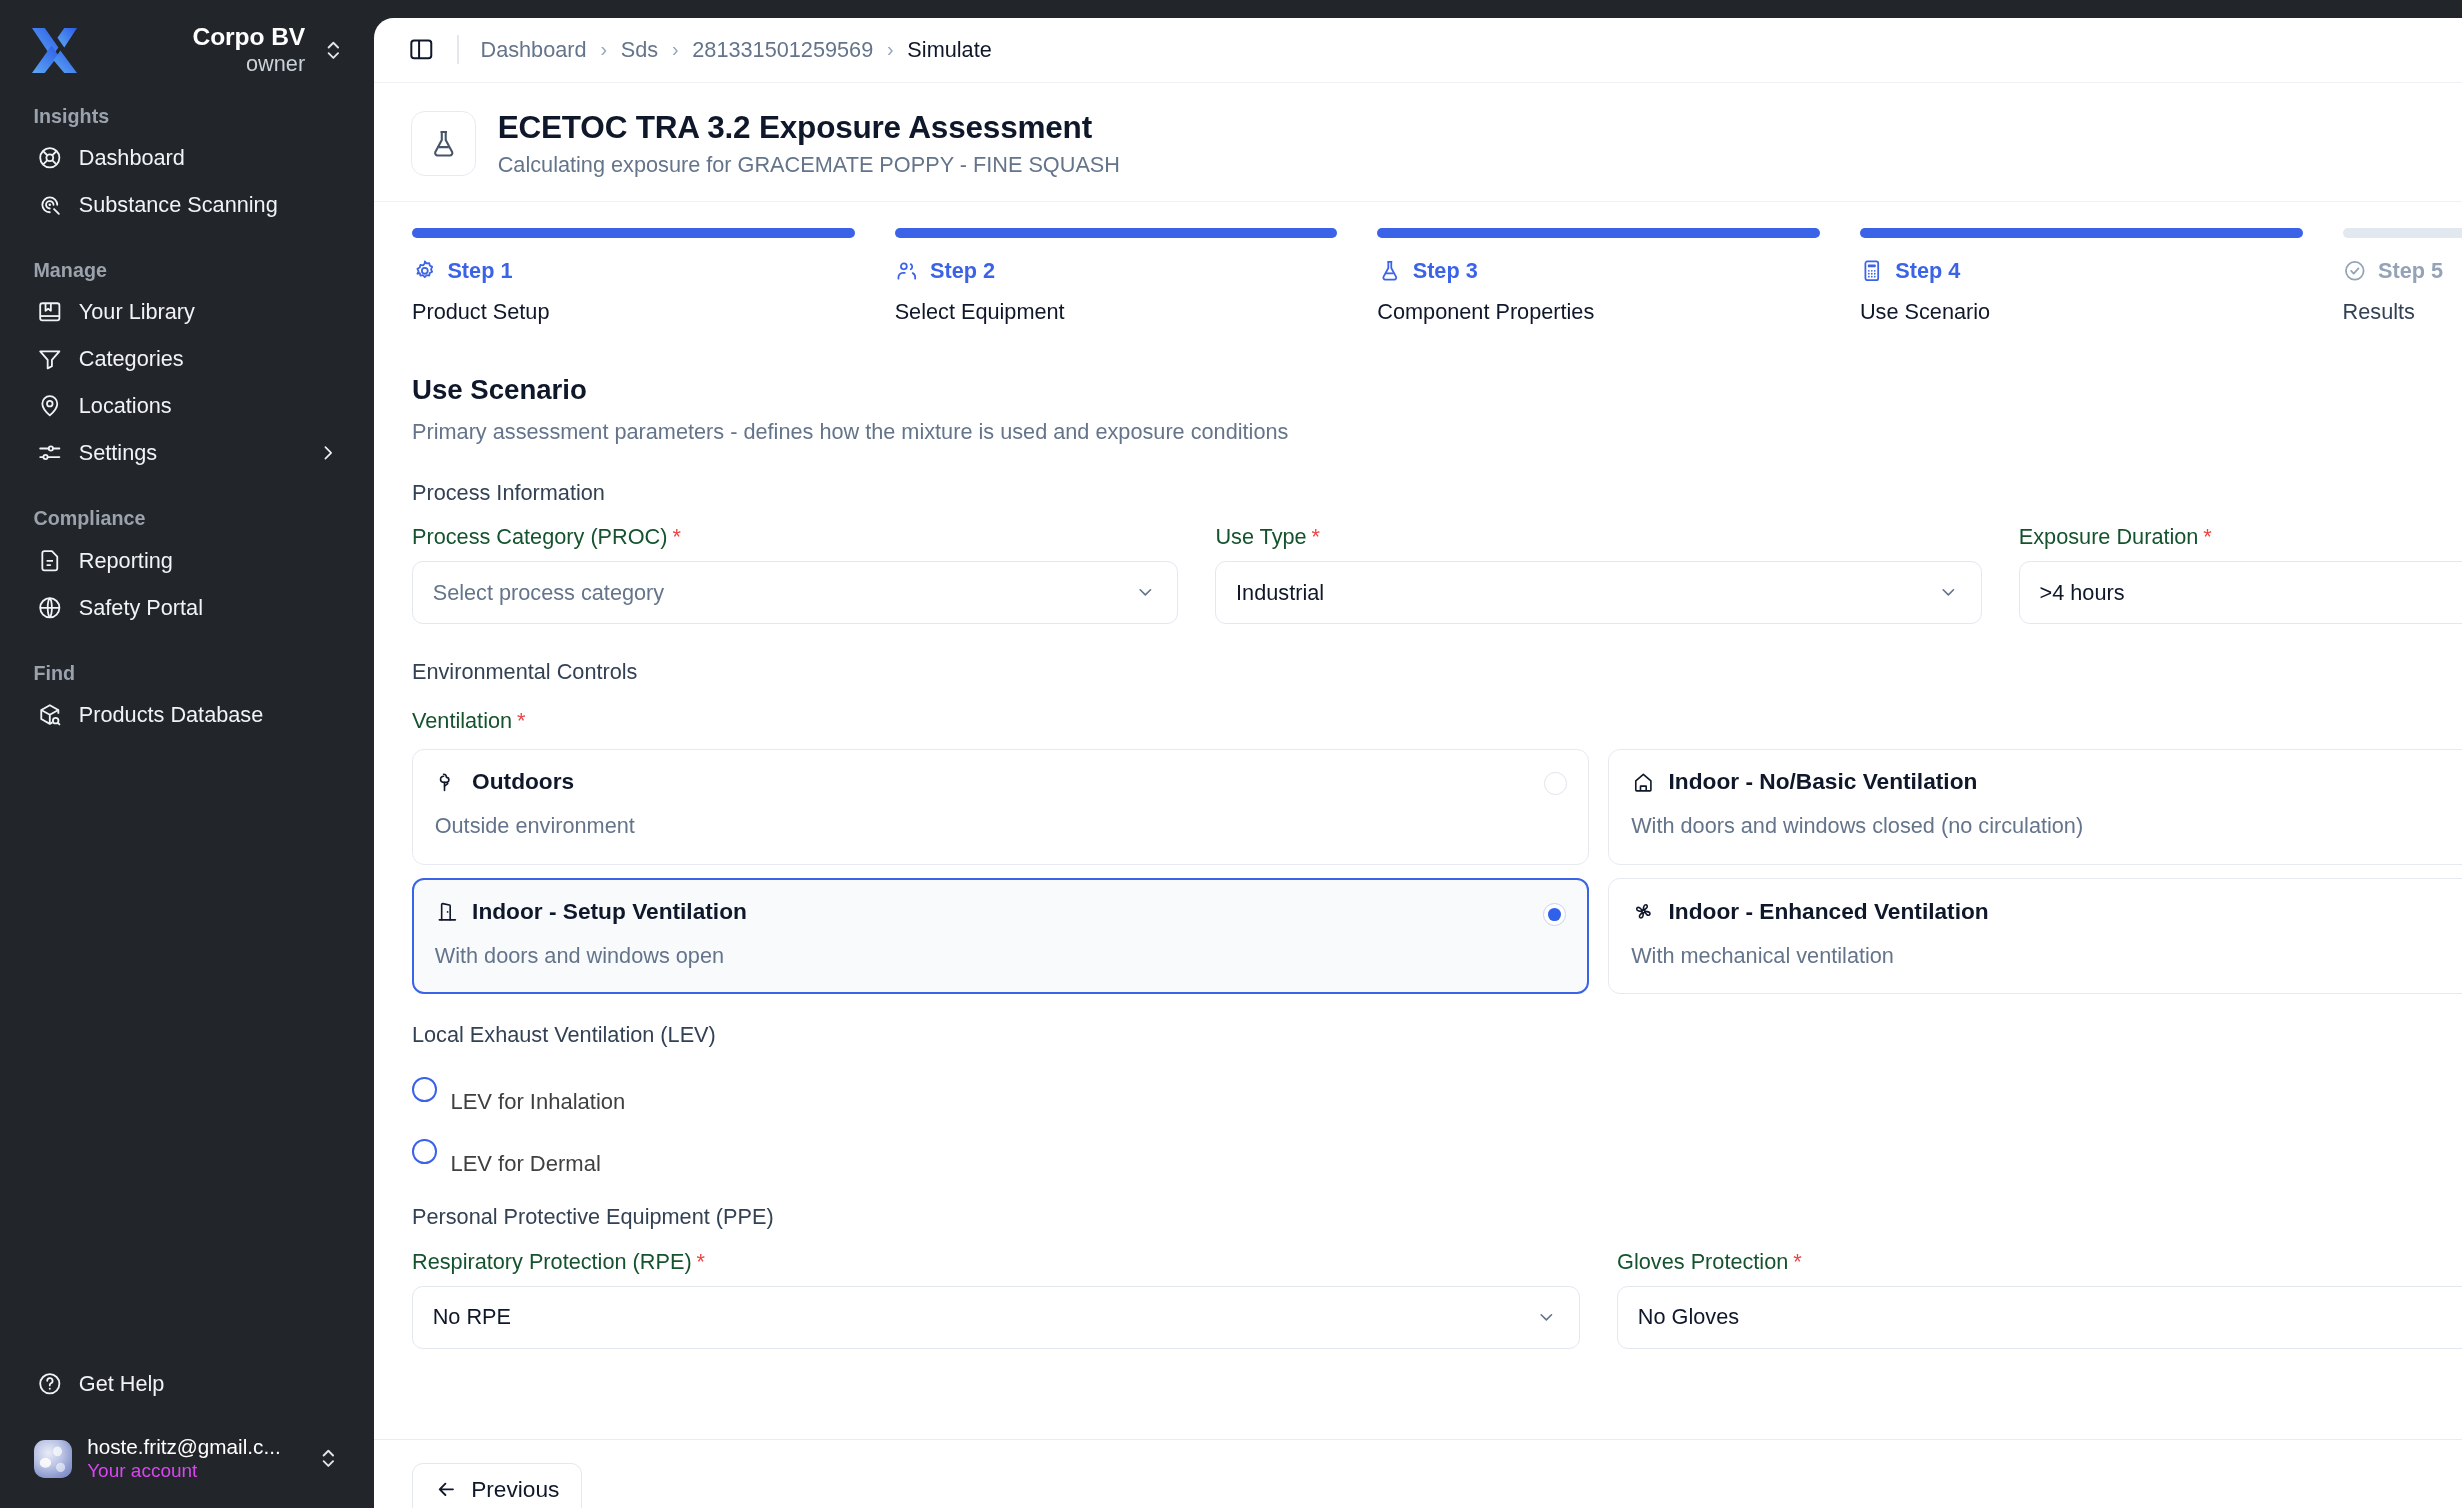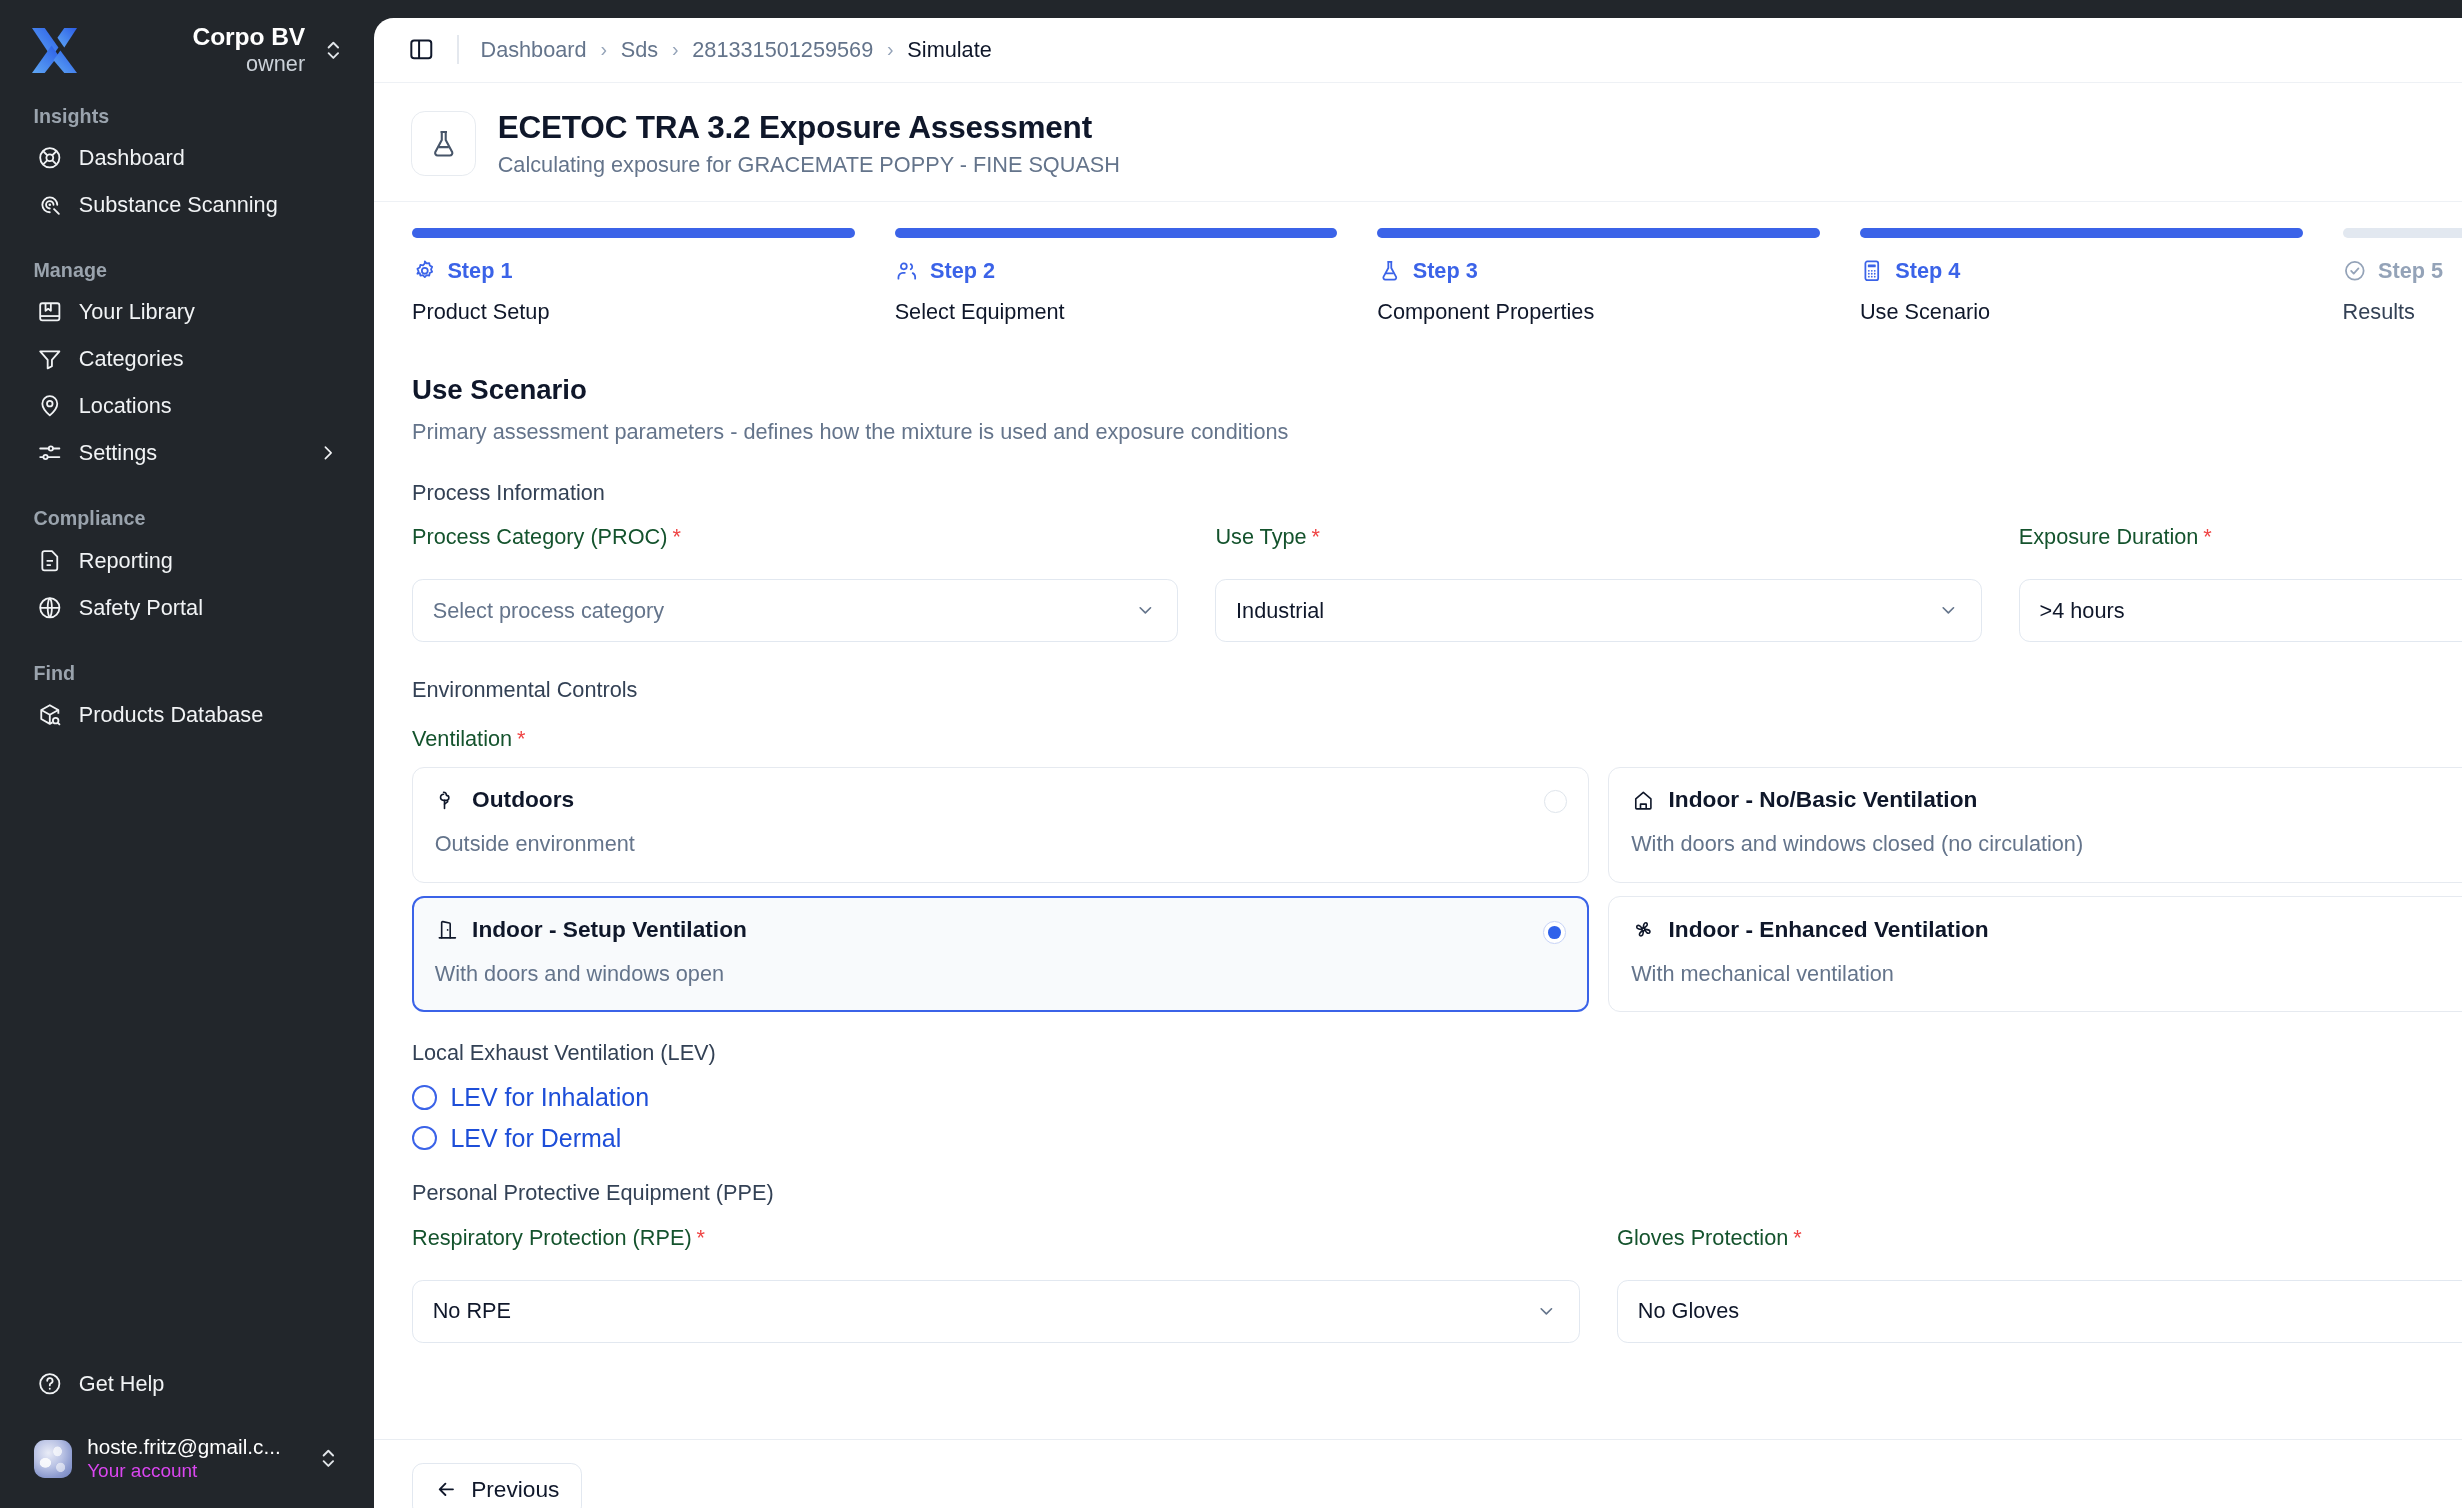--- a/index.html
+++ b/index.html
@@ -119,21 +119,21 @@
   .sec-title { font-size:27.6px; font-weight:600; color:#0f172a; margin-top:29.5px; }
   .sec-desc { font-size:21.7px; color:#64748b; margin-top:12.8px; }
   .group-title { font-size:21.7px; color:#334155; margin-top:35px; }
   .field-label { font-size:21.7px; color:#14532d; font-weight:500; }
   .req { color:#ef4444; margin-left:4.9px; font-size:21.7px; }
 
   .row3 { display:flex; gap:37px; margin-top:18.7px; }
   .col { flex:1; min-width:0; }
 
   .select {
-    height:63px; margin-top:29px;
+    height:63px; margin-top:11px;
     border:1.5px solid #e2e8f0; border-radius:10.8px;
     display:flex; align-items:center;
     padding:0 21.7px 0 19.7px;
     background:#fff; cursor:pointer;
   }
   .select .val { flex:1; font-size:21.7px; color:#0f172a; white-space:nowrap; overflow:hidden; }
   .select .val.placeholder { color:#64748b; }
   .select .chev { width:21.7px; flex:0 0 21.7px; color:#64748b; display:flex; align-items:center; justify-content:center; }
 
   
@@ -157,21 +157,21 @@
   .card.selected .radio { border-color:#c7d3f7; }
   .card.selected .radio::after {
     content:""; position:absolute; left:50%; top:50%;
     width:12.8px; height:12.8px; margin:-6.4px 0 0 -6.4px;
     border-radius:50%; background:#2f61ea;
   }
 
   .checks { margin-top:16.7px; display:flex; flex-direction:column; gap:11.8px; }
   .check-row { display:flex; align-items:center; gap:13.8px; cursor:pointer; }
   .cbox { width:24.6px; height:24.6px; flex:0 0 24.6px; border:2px solid #3b63e8; border-radius:50%; background:#fff; }
-  .check-label { font-size:25px; color:#1d4ed8; }
+  .check-label { font-size:22px; color:#404040;margin-top:24px; }
 
   .row2 { display:flex; gap:37px; margin-top:18.7px; }
 
   
   .footer {
     position:absolute; left:0; right:0; bottom:0;
     border-top:1.5px solid #e9edf2;
     background:#fff;
     padding:22.7px 38px 0 414px;
     display:flex; align-items:flex-start;

